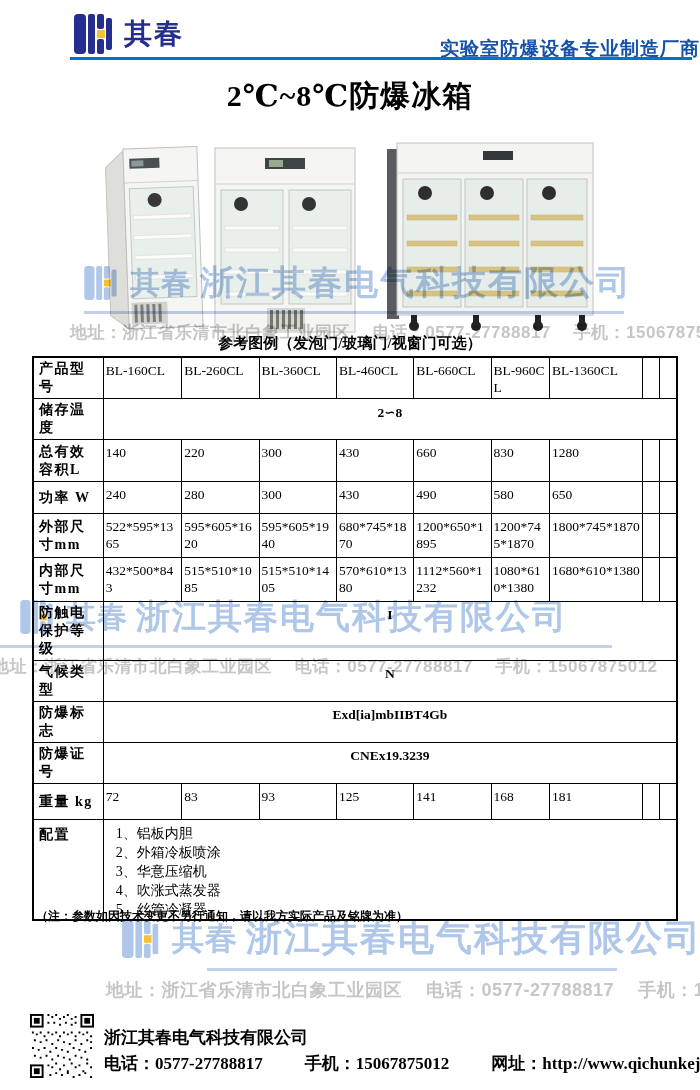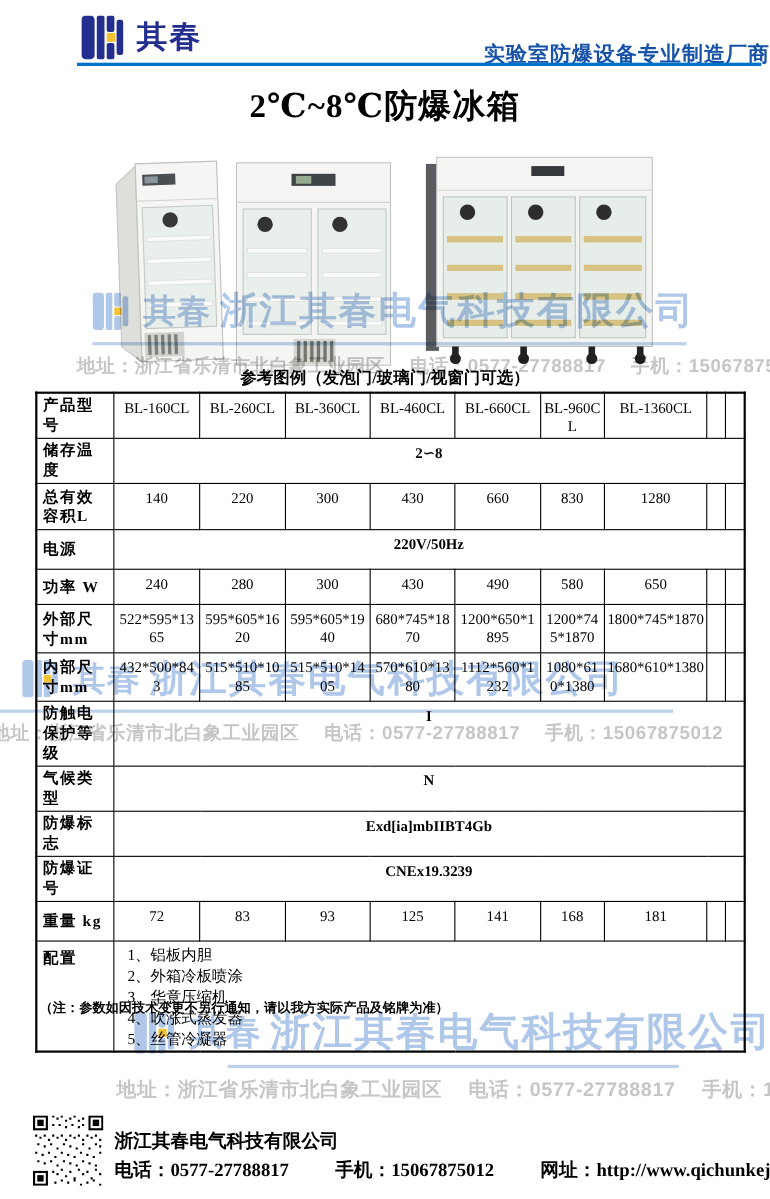--- a/index.html
+++ b/index.html
@@ -34,21 +34,21 @@
 
   
   .spec{position:absolute;left:32px;top:356px;z-index:2;border-collapse:collapse;
         table-layout:fixed;width:646px;background:transparent;}
   .spec td{border:1px solid #000;padding:2px;vertical-align:top;font-size:13.5px;
            overflow:hidden;}
   .spec{border:2px solid #000;}
   td.lab{font-weight:bold;font-size:14px;letter-spacing:1.5px;padding-left:5px;
          vertical-align:middle;word-break:break-all;}
   td.lab.top{vertical-align:top;padding-top:6px;}
-  td.v{text-align:center;word-break:break-all;padding-top:4px;line-height:17px;}
+  td.v{word-break:break-all;padding-top:4px;line-height:17px;}
   td.span-v{text-align:center;padding-top:5px;font-weight:bold;}
   td.b{font-weight:bold;margin-left:16px;}
   td.cfg{padding:4px 2px 0 12px;line-height:19px;font-size:14px;}
 
   .note{position:absolute;left:36px;top:908px;font-weight:bold;font-size:12px;z-index:2;}
 
   
   .footer-line1{position:absolute;left:104px;top:1026px;display:flex;gap:30px;
                 font-size:17px;font-weight:600;white-space:nowrap;}
   .footer-line2{position:absolute;left:104px;top:1052px;display:flex;gap:42px;
@@ -224,24 +224,20 @@
       <td class="v">140</td>
       <td class="v">220</td>
       <td class="v">300</td>
       <td class="v">430</td>
       <td class="v">660</td>
       <td class="v">830</td>
       <td class="v">1280</td>
       <td class="v"></td>
       <td class="v"></td>
     </tr>
-    <tr style="height:36px">
-      <td class="lab">电源</td>
-      <td class="span-v" colspan="9">220V/50Hz</td>
-    </tr>
     <tr style="height:32px">
       <td class="lab">功率 W</td>
       <td class="v">240</td>
       <td class="v">280</td>
       <td class="v">300</td>
       <td class="v">430</td>
       <td class="v">490</td>
       <td class="v">580</td>
       <td class="v">650</td>
       <td class="v"></td>

